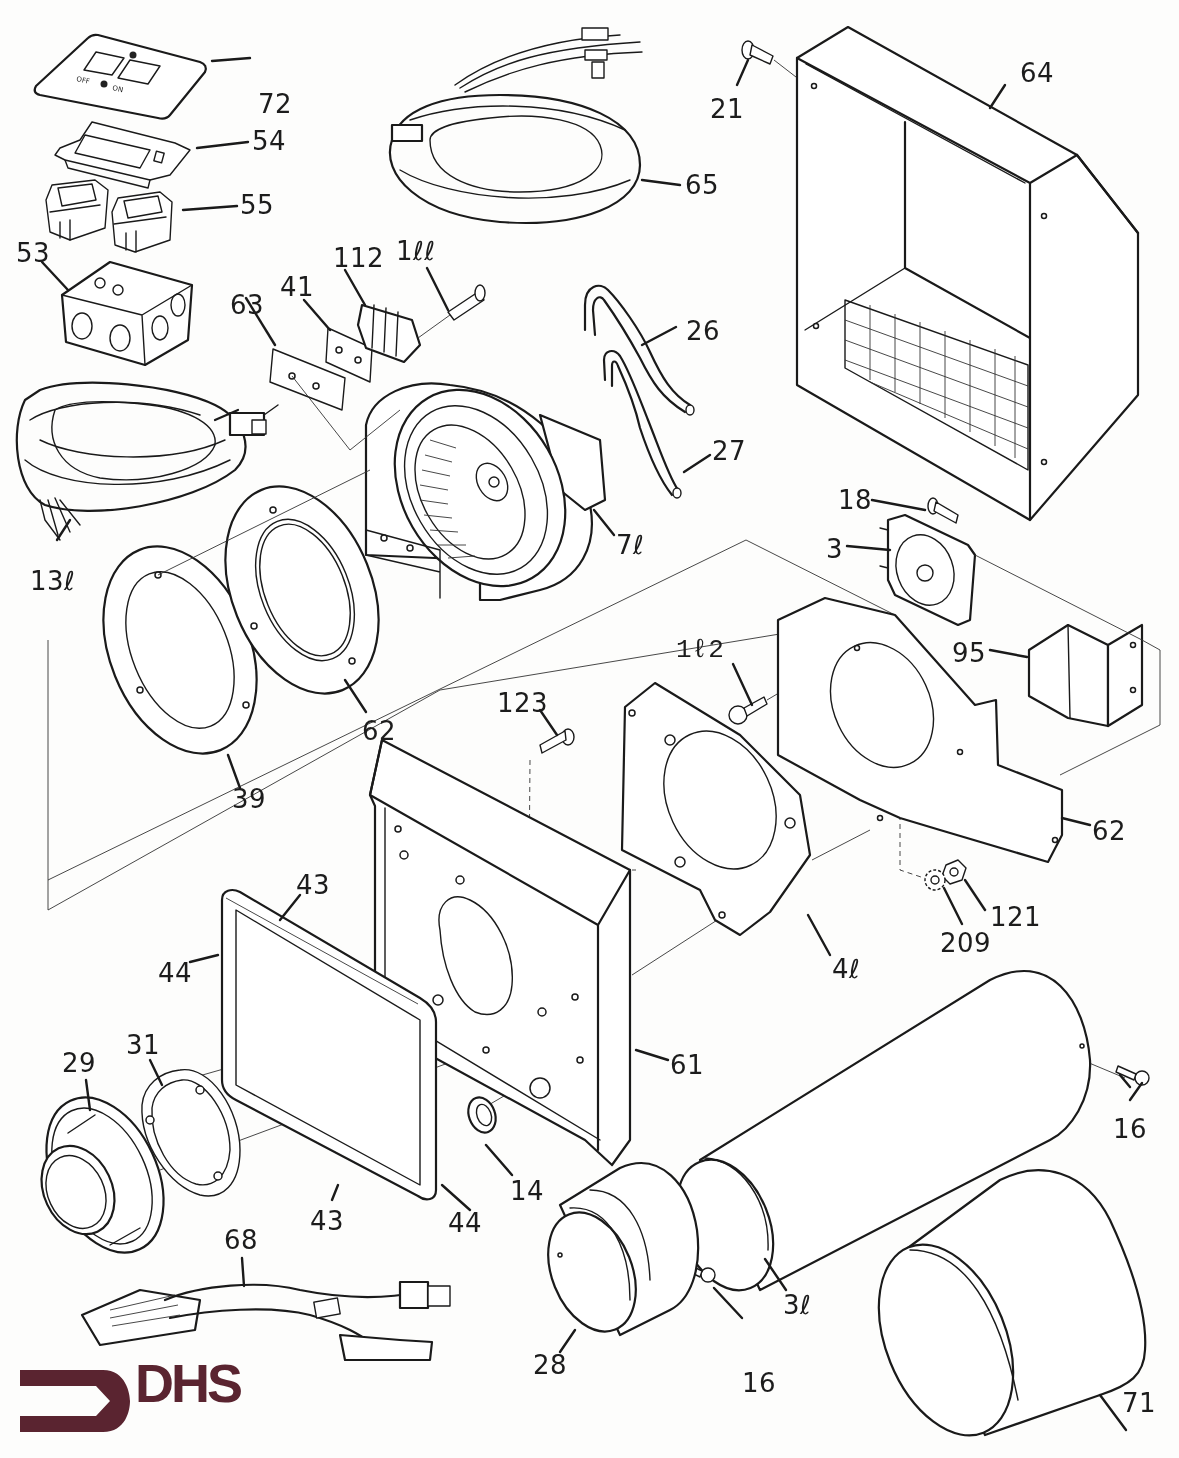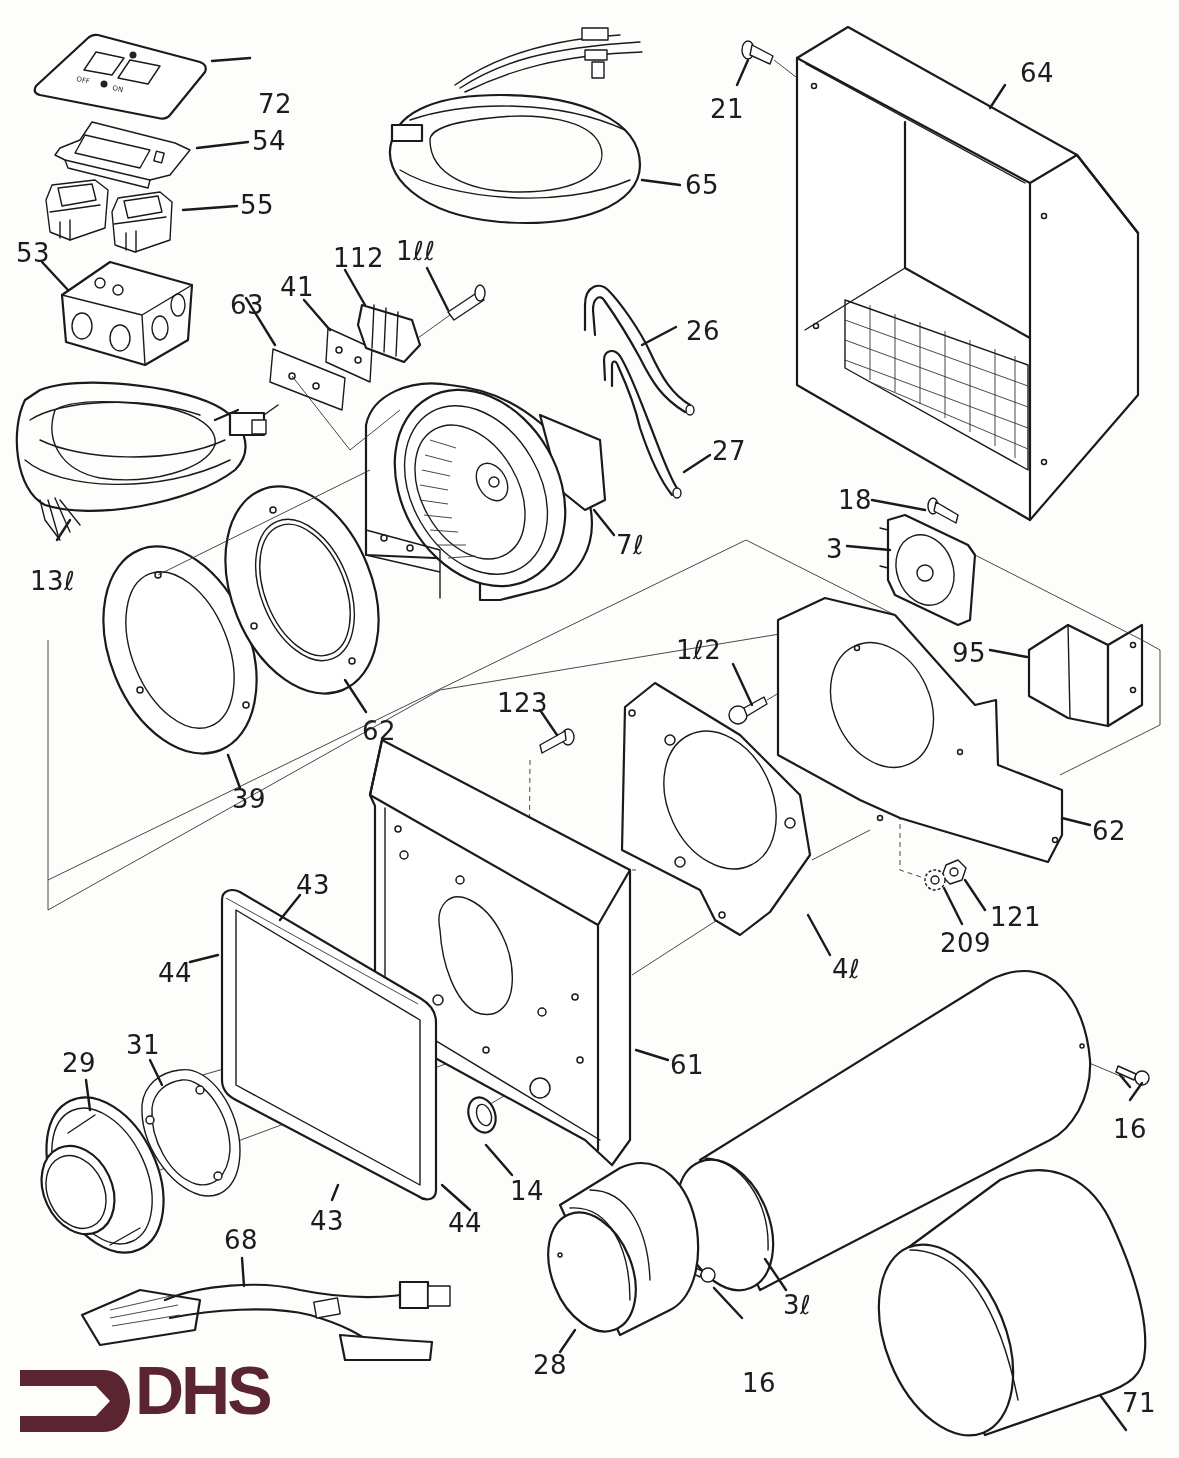--- a/index.html
+++ b/index.html
@@ -8,21 +8,21 @@
   .ln{fill:none;stroke:#1a1a1a;stroke-width:2.2;stroke-linejoin:round;stroke-linecap:round;}
   .lt{fill:none;stroke:#1a1a1a;stroke-width:1.4;stroke-linejoin:round;stroke-linecap:round;}
   .th{fill:none;stroke:#333;stroke-width:0.9;}
   .ds{fill:none;stroke:#333;stroke-width:0.9;stroke-dasharray:5 4;}
   .wf{fill:#ffffff;stroke:#1a1a1a;stroke-width:2.2;stroke-linejoin:round;}
   .wt{fill:#ffffff;stroke:#1a1a1a;stroke-width:1.4;stroke-linejoin:round;}
   .hole{fill:#fff;stroke:#1a1a1a;stroke-width:1.5;}
   .leader{fill:none;stroke:#1a1a1a;stroke-width:2.4;stroke-linecap:round;}
   .callout{position:absolute;font-family:"DejaVu Sans","Liberation Sans",sans-serif;font-size:26px;color:#1c1c1c;line-height:1;white-space:nowrap;letter-spacing:0.5px;}
   .logo{position:absolute;left:18px;top:1366px;width:300px;height:70px;}
-  .logo-text{position:absolute;left:135px;top:1356px;font-family:"Liberation Sans","DejaVu Sans",sans-serif;font-weight:bold;font-size:68px;color:#5a2430;letter-spacing:-3px;line-height:1;}
+  .logo-text{position:absolute;left:135px;top:1356px;font-family:"Liberation Sans","DejaVu Sans",sans-serif;font-weight:bold;font-size:54px;color:#5a2430;letter-spacing:-3px;line-height:1;}
 </style>
 </head>
 <body>
 
 <div id="stage">
 <svg id="art" viewBox="0 0 1179 1458">
 
   <g>
     <path class="wf" d="M98 35 L200 62 Q208 65 205 72 L170 115 Q166 120 158 118 L40 95 Q32 93 36 86 L88 38 Q92 34 98 35Z"></path>
     <path class="lt" d="M96 52 L124 58 L112 75 L84 70Z"></path>
@@ -372,21 +372,21 @@
 <span class="callout" style="left:710px;top:96px;">21</span>
 <span class="callout" style="left:1020px;top:60px;">64</span>
 <span class="callout" style="left:686px;top:318px;">26</span>
 <span class="callout" style="left:712px;top:438px;">27</span>
 <span class="callout" style="left:616px;top:532px;">7ℓ</span>
 <span class="callout" style="left:838px;top:487px;">18</span>
 <span class="callout" style="left:826px;top:536px;">3</span>
 <span class="callout" style="left:952px;top:640px;">95</span>
 <span class="callout" style="left:232px;top:786px;">39</span>
 <span class="callout" style="left:362px;top:718px;">62</span>
-<span class="callout" style="left:676px;top:637px;">1ℓ2</span>
+<span class="callout" style="left:676px;top:637px;font-family:Liberation Mono, monospace;">1ℓ2</span>
 <span class="callout" style="left:497px;top:690px;">123</span>
 <span class="callout" style="left:1092px;top:818px;">62</span>
 <span class="callout" style="left:990px;top:904px;">121</span>
 <span class="callout" style="left:940px;top:930px;">209</span>
 <span class="callout" style="left:832px;top:956px;">4ℓ</span>
 <span class="callout" style="left:296px;top:872px;">43</span>
 <span class="callout" style="left:158px;top:960px;">44</span>
 <span class="callout" style="left:670px;top:1052px;">61</span>
 <span class="callout" style="left:126px;top:1032px;">31</span>
 <span class="callout" style="left:62px;top:1050px;">29</span>

